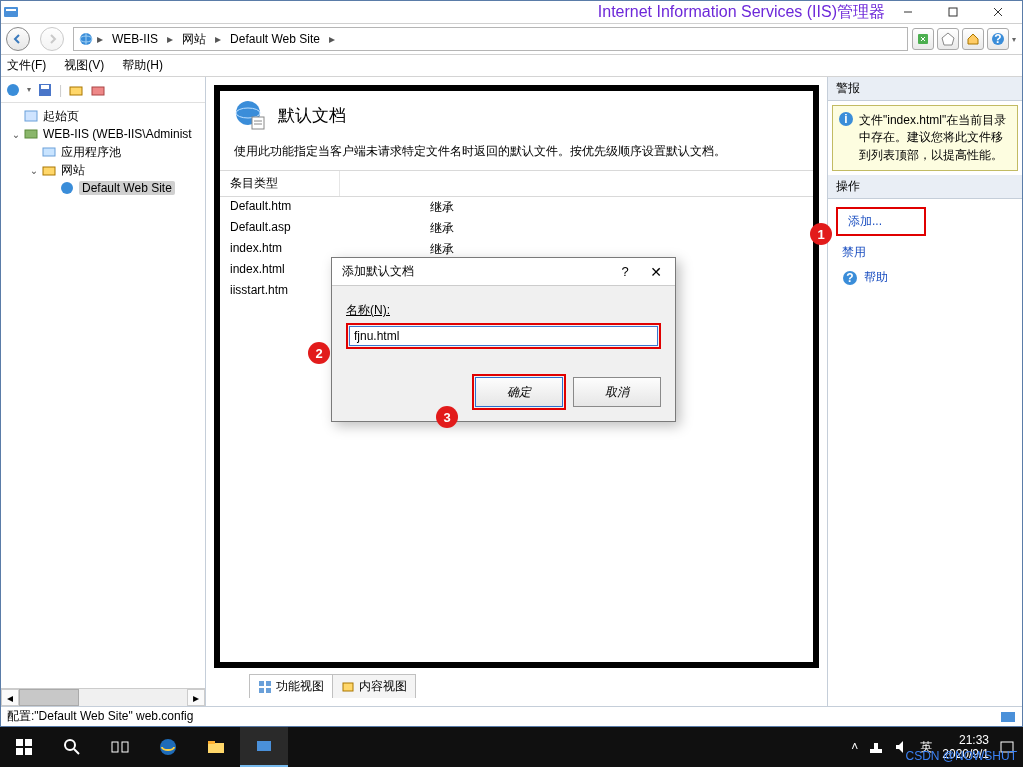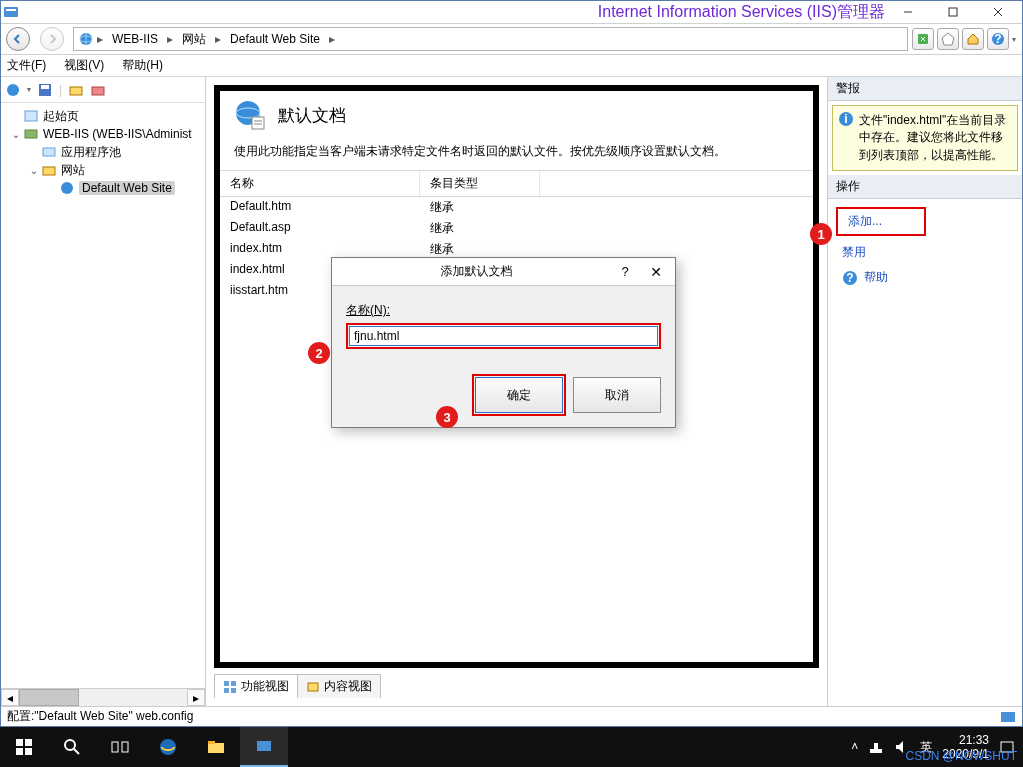--- a/index.html
+++ b/index.html
@@ -52,48 +52,48 @@
 .heading-row h1 { font-size:17px; font-weight:normal; }
 .desc { padding: 4px 14px 10px; color:#000; font-size:12px; }
 .table-head { display:flex; border-top:1px solid #d9d9d9; border-bottom:1px solid #d9d9d9; background:#fff; }
 .table-head .th { padding:4px 10px; border-right:1px solid #e6e6e6; }
 .th-name { width:200px; }
 .th-type { width:120px; }
 .table-body .tr { display:flex; }
 .table-body .td { padding:2px 10px; }
 .td-name { width:200px; }
 .td-type { width:120px; }
-.view-tabs { height:24px; display:flex; align-items:stretch; padding: 0; margin-top:6px; }
+.view-tabs { height:24px; display:flex; align-items:stretch; padding: 0; margin-top:6px;margin-left:35px; }
 .view-tab { display:flex; align-items:center; gap:4px; padding:0 8px; border:1px solid #c0c0c0; border-bottom:none; background:#f4f4f4; margin-right:-1px; }
 .view-tab.active { background:#fff; }
 
 .right { width: 195px; display:flex; flex-direction:column; border-left:1px solid #c5ced9; }
 .alert-box { margin:4px; border:1px solid #c2bb63; background:#fdfde0; padding:6px 6px 6px 26px; position:relative; line-height:1.45; }
 .alert-box .info-icon { position:absolute; left:5px; top:5px; width:16px; height:16px; }
 .actions { padding: 4px 0; }
 .action-link { display:block; padding:4px 14px; color:#1a4ec0; cursor:pointer; }
 .action-link.box { margin:4px 8px; padding:4px 10px; border:2px solid #e00000; width: 90px; }
 .action-link.help { display:flex; align-items:center; gap:6px; color:#1a4ec0; }
 
 .badge { position:absolute; width:22px; height:22px; border-radius:50%; background:#e21b1b; color:#fff; font-weight:bold; display:flex; align-items:center; justify-content:center; font-size:13px; z-index:30; }
 #badge1 { top:182px; right:216px; }
 #badge2 { top:306px; left:271px; }
 #badge3 { top:371px; left:396px; }
 
 .dialog { position:absolute; left:300px; top:236px; width:345px; border:1px solid #7a7a7a; background:#f0f0f0; z-index:20; box-shadow: 4px 4px 12px rgba(0,0,0,.25); }
 .dlg-title { height:28px; background:#fff; display:flex; align-items:center; border-bottom:1px solid #ccc; padding:0 2px 0 10px; }
-.dlg-title .t { flex:1;text-align:center; }
+.dlg-title .t { flex:1; }
 .dlg-title .q { width:28px; text-align:center; font-size:13px; }
 .dlg-title .x { width:34px; text-align:center; font-size:14px; }
 .dlg-body { padding: 16px 14px 10px; text-decoration: underline; }
 .dlg-body label { display:block; margin-bottom:4px; }
 .dlg-input-wrap { border:2px solid #e00000; padding:1px; }
 .dlg-input { width:100%; border:1px solid #3a76d0; height:20px; padding:0 4px; outline:none; }
 .dlg-buttons { display:flex; justify-content:flex-end; gap:10px; padding: 18px 14px 14px; }
-.dlg-btn { width:88px; height:36px; border:1px solid #8a8a8a; background:linear-gradient(#fdfdfd,#e6e6e6); }
+.dlg-btn { width:88px; height:30px; border:1px solid #8a8a8a; background:linear-gradient(#fdfdfd,#e6e6e6);font-style:italic; }
 .dlg-btn.primary { outline:2px solid #e00000; outline-offset:1px; border:1px solid #2a6fcf; }
 
 .statusbar { height:20px; border-top:1px solid #c5ced9; display:flex; align-items:center; padding:0 6px; justify-content:space-between; }
 .statusbar .corner-icon { width:16px; height:16px; }
 
 .taskbar { width:1023px; height:40px; background:#101010; display:flex; align-items:center; color:#fff; }
 .taskbar .tb-btn { width:48px; height:40px; display:flex; align-items:center; justify-content:center; }
 .taskbar .tb-btn.active { background:#2a2a2a; border-bottom:2px solid #76b9ed; }
 .taskbar .spacer { flex:1; }
 .tray { display:flex; align-items:center; gap:10px; padding:0 8px; }
@@ -291,21 +291,20 @@
                   <ellipse cx="14" cy="14" rx="12" ry="5" fill="none" stroke="#bfe0ff"></ellipse>
                   <rect x="18" y="18" width="12" height="12" fill="#fff" stroke="#888"></rect>
                   <line x1="20" y1="22" x2="28" y2="22" stroke="#888"></line>
                   <line x1="20" y1="25" x2="28" y2="25" stroke="#888"></line>
                 </svg>
           </span>
           <h1>默认文档</h1>
         </div>
         <div class="desc">使用此功能指定当客户端未请求特定文件名时返回的默认文件。按优先级顺序设置默认文档。</div>
         <div class="table-head">
-          <div class="th th-name">名称</div>
           <div class="th th-type">条目类型</div>
         </div>
         <div class="table-body">
           <div class="tr">
                 <div class="td td-name">Default.htm</div>
                 <div class="td td-type">继承</div>
               </div>
           <div class="tr">
                 <div class="td td-name">Default.asp</div>
                 <div class="td td-type">继承</div>

